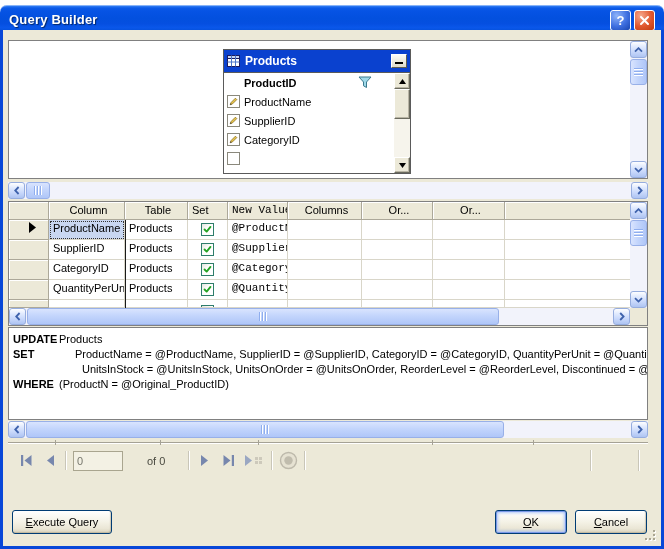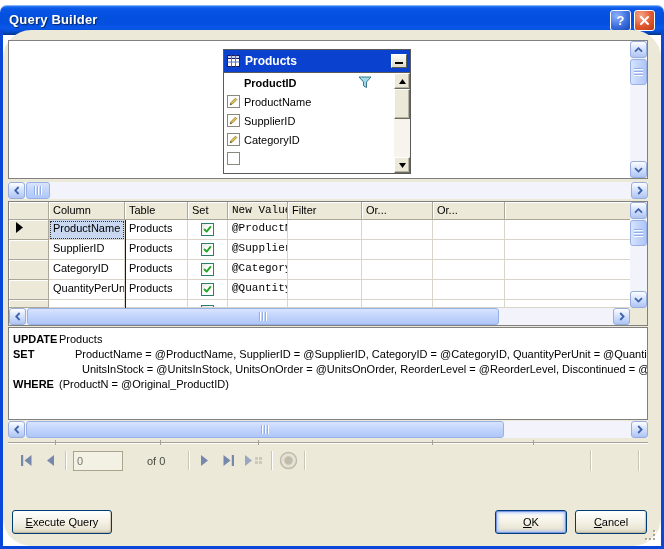--- a/index.html
+++ b/index.html
@@ -22,21 +22,21 @@
   }
   .tb-btn {
     position:absolute; top:5px; width:21px; height:21px; border:1px solid #fff; border-radius:3px;
     display:flex; align-items:center; justify-content:center; cursor:default;
   }
   .help-btn { right:33px; background:radial-gradient(circle at 30% 25%,#8FB4F9,#3E6FE0 55%,#1845B0 100%); color:#fff; font-weight:bold; font-size:13px; }
   .close-btn { right:9px;  background:radial-gradient(circle at 30% 25%,#F6A88C,#E0572E 55%,#BE3A0E 100%); }
   .b-left  { position:absolute; left:0; top:30px; width:3px; height:519px; background:#0847D8; }
   .b-right { position:absolute; right:0; top:30px; width:3px; height:519px; background:#0847D8; }
   .b-bottom{ position:absolute; left:0; bottom:0; width:664px; height:3px; background:#0847D8; }
-  .client  { position:absolute; left:3px; top:30px; width:658px; height:516px; background:#ECE9D8;border-radius:28px; }
+  .client  { position:absolute; left:3px; top:30px; width:658px; height:516px; background:#ECE9D8; }
 
   
   .pane { position:absolute; background:#fff; border:1px solid #808080; }
   .diagram-pane { left:5px; top:10px;  width:640px; height:139px; overflow:hidden; }
   .grid-pane    { left:5px; top:171px; width:640px; height:125px; overflow:hidden; }
   .sql-pane     { left:5px; top:297px; width:640px; height:93px;  overflow:hidden; padding:4px 0 0 4px; }
 
   
   .xsb-v { position:absolute; top:0; right:0; width:17px; background:#F2F3FB; }
   .xsb-h { position:absolute; left:0; bottom:0; height:17px; background:#F2F3FB; }
@@ -81,21 +81,21 @@
   .funnel { position:absolute; right:6px; top:3px; }
 
   
   .g-body { position:absolute; left:0; top:0; width:621px; }
   .g-row { display:flex; height:20px; }
   .g-head { height:18px; }
   .g-cell { border-right:1px solid #D9D6C9; border-bottom:1px solid #D9D6C9; padding:2px 0 0 4px;
             white-space:nowrap; overflow:hidden; background:#fff; }
   .g-hcell, .g-sel {
     background:#ECE9D8; border-right:1px solid #ACA899; border-bottom:1px solid #ACA899;
-    box-shadow:inset 1px 1px 0 #FFF; padding:2px 0 0 4px; white-space:nowrap; overflow:hidden;
+    box-shadow:inset 1px 1px 0 #FFF; padding:2px 0 0 4px; white-space:nowrap; overflow:hidden;text-align:center;
   }
   .w0{width:40px;flex:0 0 40px;} .w1{width:76px;flex:0 0 76px;} .w2{width:63px;flex:0 0 63px;}
   .w3{width:40px;flex:0 0 40px; text-align:center; padding-left:0;} .w4{width:60px;flex:0 0 60px;font-family:Liberation Mono, monospace;}
   .w5{width:74px;flex:0 0 74px;} .w6{width:71px;flex:0 0 71px;} .w7{width:72px;flex:0 0 72px;}
   .wf{flex:1 1 auto; border-right:none;}
   .cell-sel { background:#C9D7F1; outline:1px dotted #333; outline-offset:-2px; }
   .dark-div { position:absolute; left:116px; top:18px; width:1px; height:88px; background:#1A1A1A; }
   .cb { display:inline-block; width:13px; height:13px; border:1px solid #2E7D6B; background:linear-gradient(135deg,#E3E6DF,#FFF 45%); margin-top:1px; }
   .partial { height:8px; overflow:hidden; }
   .corner { position:absolute; right:0; bottom:0; width:17px; height:17px; background:#ECE9D8; }
@@ -254,21 +254,21 @@
 
     <div class="pane grid-pane">
       <div class="g-body">
 
         <div class="g-row g-head">
           <div class="g-hcell w0"></div>
           <div class="g-hcell w1">Column</div>
           <div class="g-hcell w2">Table</div>
           <div class="g-hcell w3" style="text-align:left; padding-left:4px;">Set</div>
           <div class="g-hcell w4">New Value</div>
-          <div class="g-hcell w5">Filter</div>
+          <div class="g-hcell w5">Columns</div>
           <div class="g-hcell w6">Or...</div>
           <div class="g-hcell w7">Or...</div>
           <div class="g-hcell wf"></div>
         </div>
 
         <div class="g-row">
           <div class="g-sel w0">
             <svg width="8" height="11" viewBox="0 0 8 11" style="margin-left:2px;">
                 <path d="M1 0 L8 5.5 L1 11 Z" fill="#000"></path>
               </svg>

